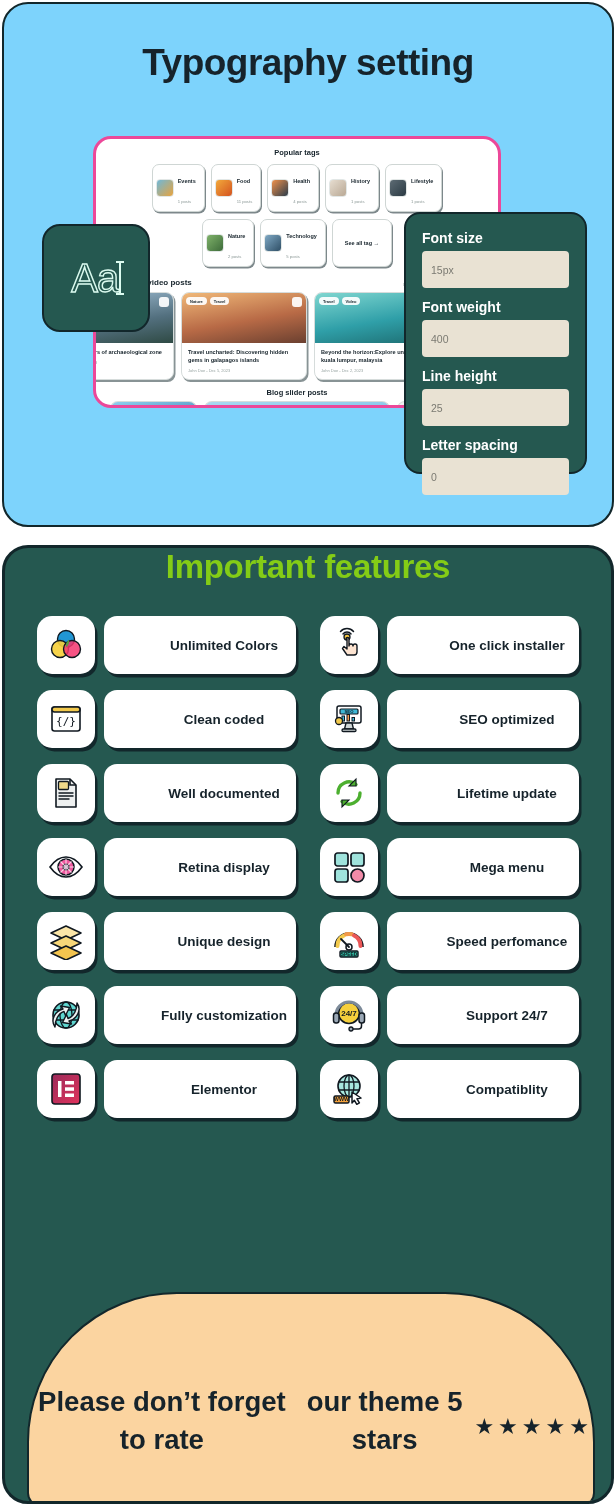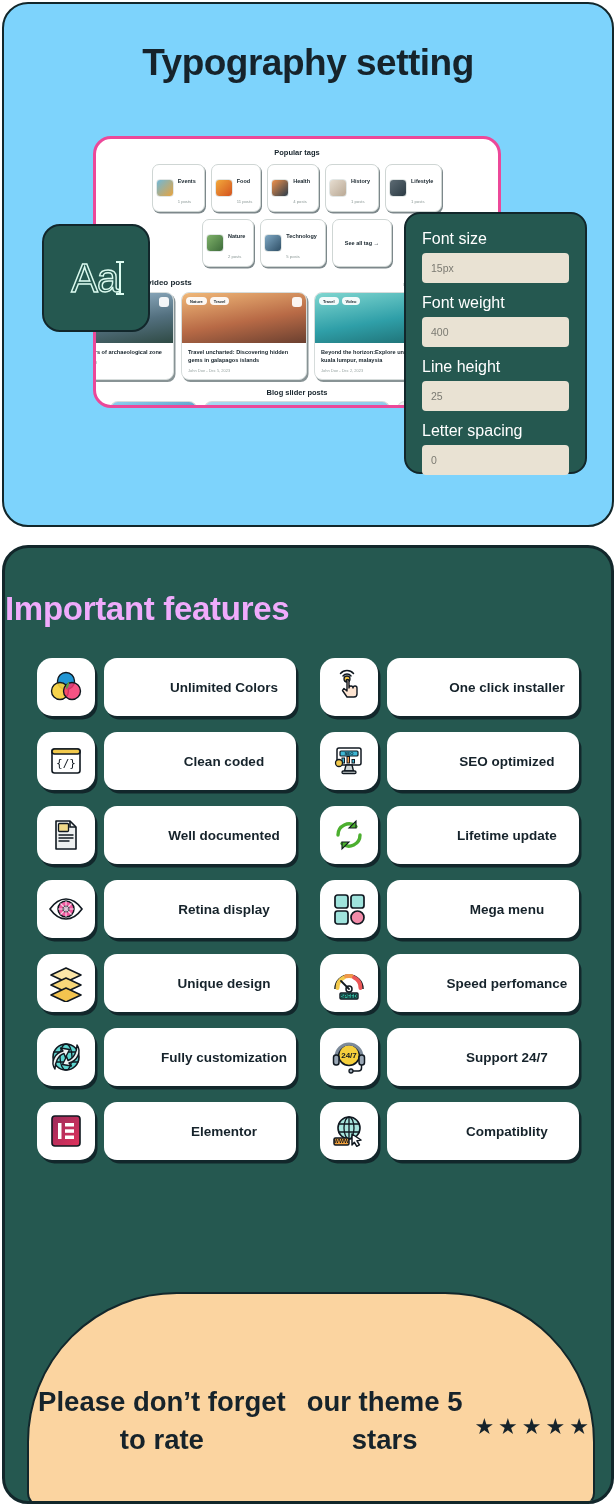--- a/index.html
+++ b/index.html
@@ -107,39 +107,39 @@
 
   
   .typo {
     position: absolute; left: 400px; top: 208px;
     width: 183px; height: 262px;
     background: #255850;
     border: 2.5px solid #12272B;
     border-radius: 16px;
     padding: 16px 16px 0;
   }
-  .typo .lbl { color: #ffffff; font-size: 16px; font-weight: 400; margin-bottom: 5px; }
+  .typo .lbl { color: #ffffff; font-size: 14px; font-weight: 700; margin-bottom: 5px; }
   .typo .fld {
-    height: 30px; background: #E9E2D3; border-radius: 4px;
+    height: 37px; background: #E9E2D3; border-radius: 4px;
     display: flex; align-items: center; padding: 0 9px;
     font-size: 10.5px; color: #7b7a72; margin-bottom: 11px;
   }
 
   
   .panel-bottom {
     position: absolute; left: 2px; top: 545px;
     width: 612px; height: 959px;
     background: #255850;
     border: 3px solid #12272B;
     border-radius: 26px;
     overflow: hidden;
   }
   .feat-title {
-    text-align: left; margin-top: 42px;
-    font-size: 33px; font-weight: 700; color: #f0abfc; letter-spacing: -0.3px;
+    text-align: center; 
+    font-size: 33px; font-weight: 700; color: #84cc16; letter-spacing: -0.3px;
   }
   .grid {
     margin-top: 30px;
     display: grid; grid-template-columns: 1fr 1fr;
     column-gap: 24px; row-gap: 16px;
     padding: 0 32px;
   }
   .feat { display: flex; align-items: center; gap: 9px; }
   .feat .ibox {
     width: 58px; height: 58px; flex: 0 0 58px;

